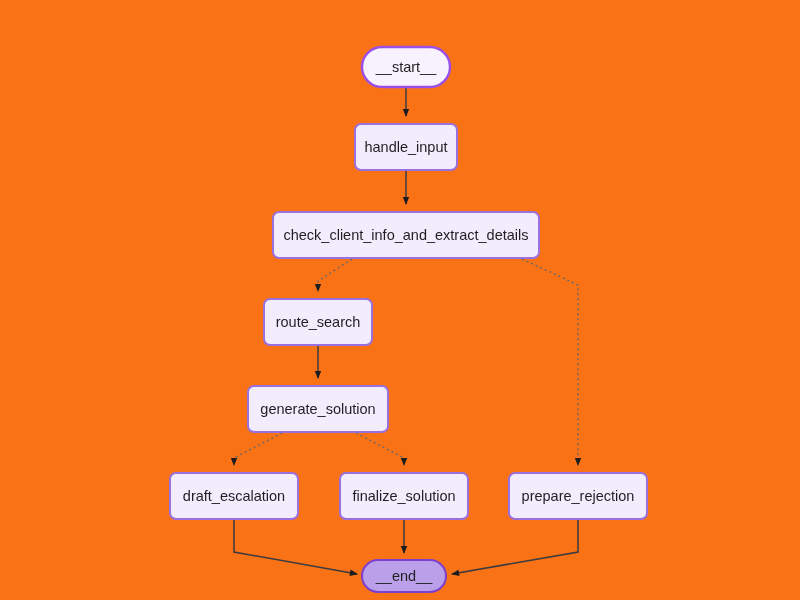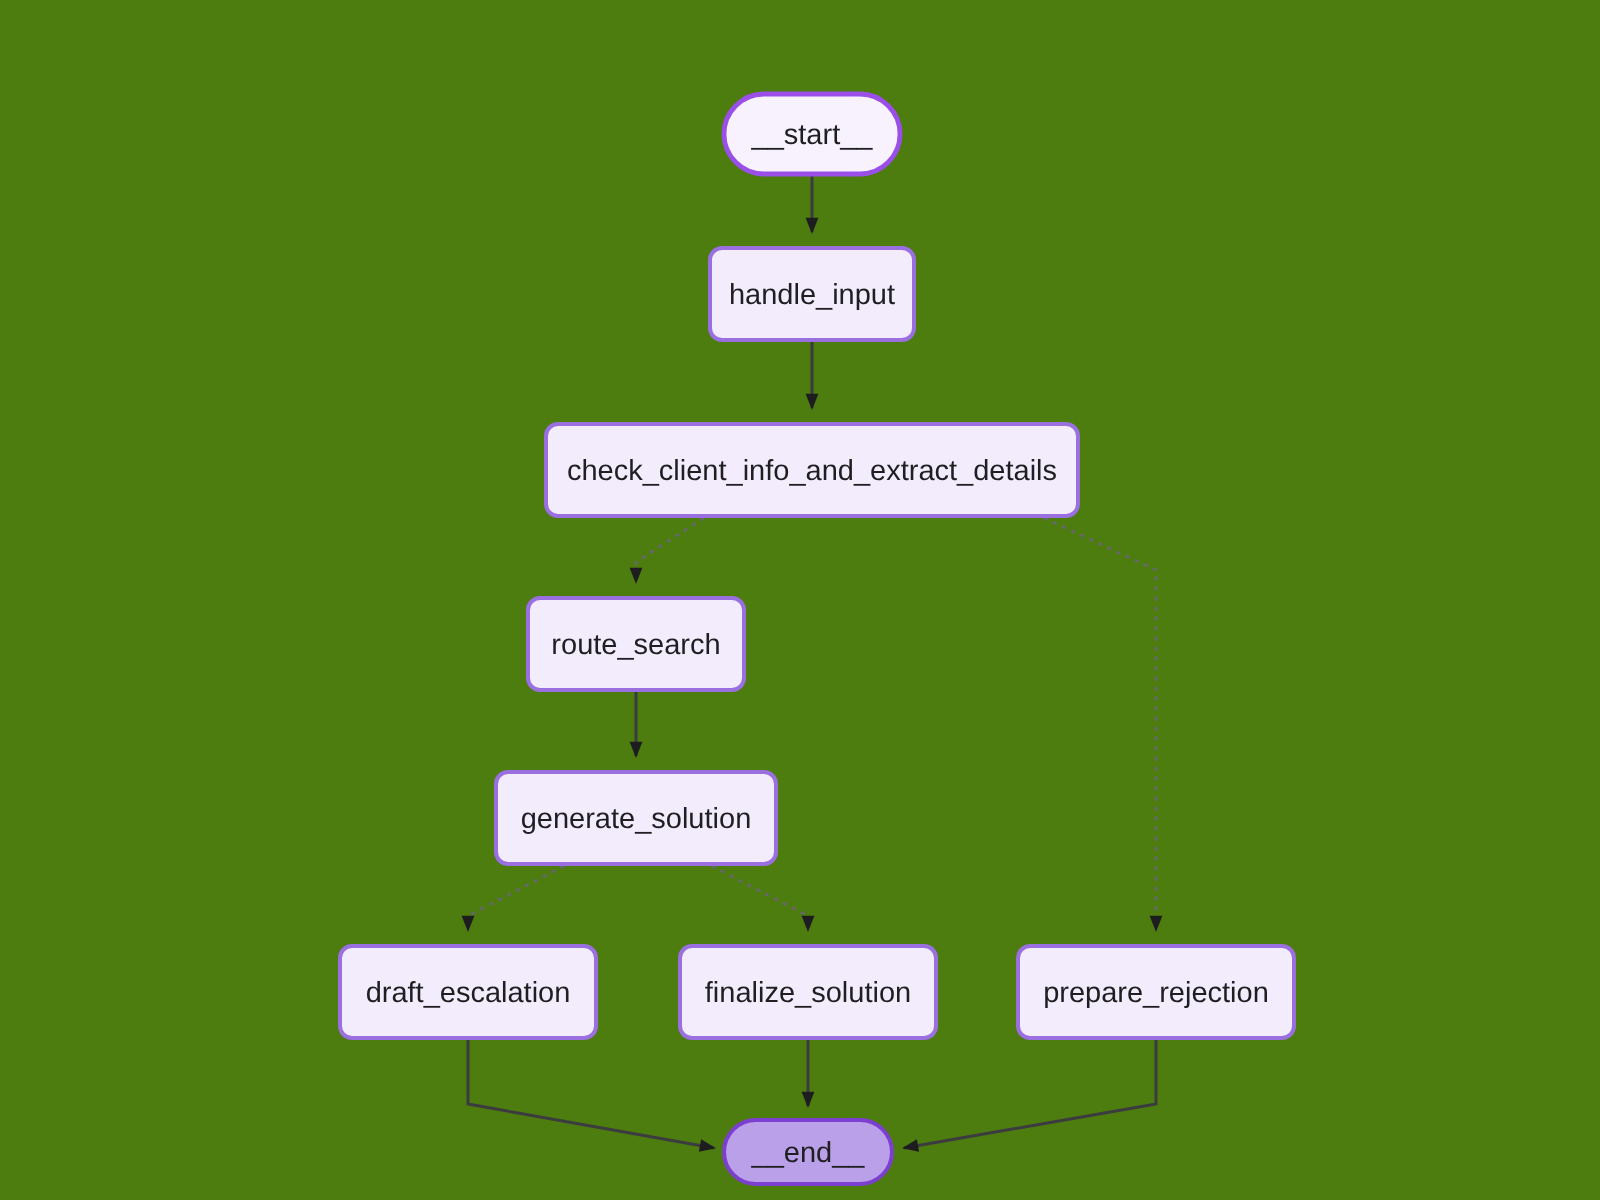--- a/index.html
+++ b/index.html
@@ -10,21 +10,21 @@
   body {
     width: 800px;
     height: 600px;
     font-family: "Liberation Sans", sans-serif;
     overflow: hidden;
   }
   #graph-root {
     position: relative;
     width: 800px;
     height: 600px;
-    background: #4d7c0f;
+    background: #f97316;
   }
   svg#flow-svg {
     position: absolute;
     top: 0;
     left: 0;
     width: 800px;
     height: 600px;
     display: block;
   }
   .node-rect {

